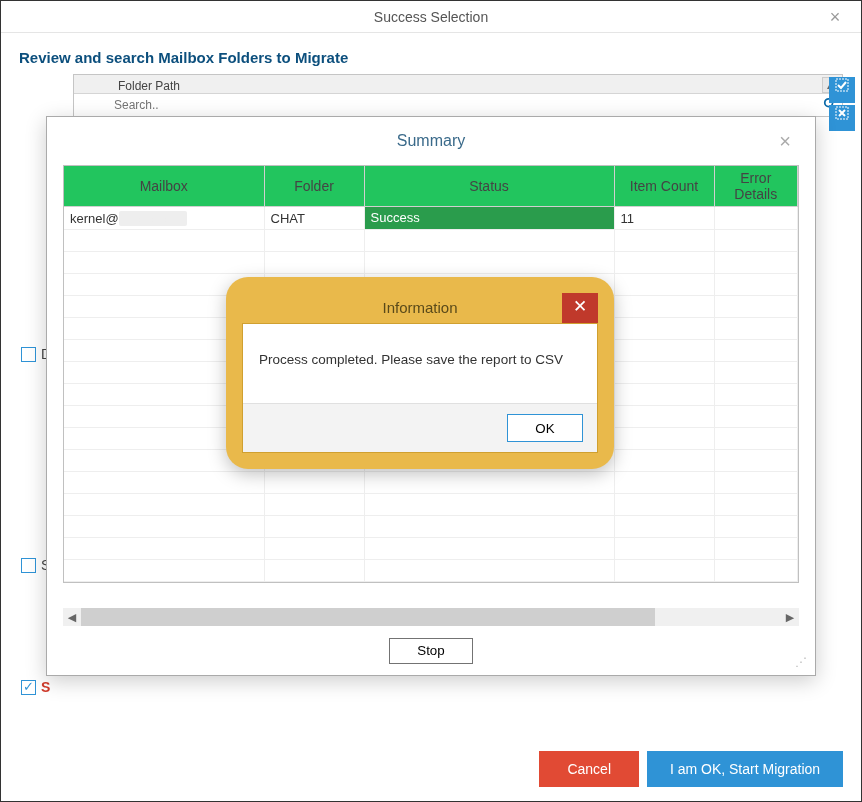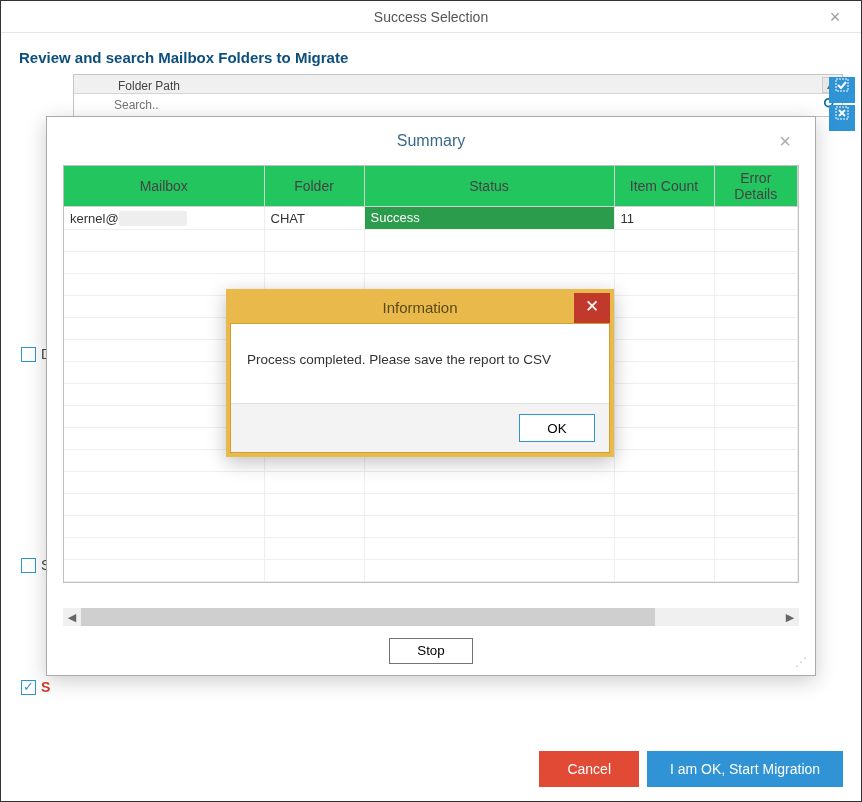--- a/index.html
+++ b/index.html
@@ -222,25 +222,26 @@
     background: #fff; border:1px solid #737373;
     cursor: pointer; font-family: inherit;
   }
   .resize-grip {
     position:absolute; right:8px; bottom:6px;
     color:#bbb; font-size:12px;
   }
   
   .info-popup {
     position: absolute;
-    left: 225px; top: 288px;
+    left: 225px; top: 276px;
     width: 388px;
     background: #e9b94b;
-    padding: 4px;
+    padding: 16px;
     box-shadow: 0 5px 18px rgba(0,0,0,0.25);
+    border-radius: 22px;
   }
   .info-title {
     height: 30px; line-height: 30px;
     text-align: center;
     color: #5a4a1a;
     font-size: 15px;
     position: relative;
   }
   .info-title .close {
     position: absolute; right: 0; top: 0;

